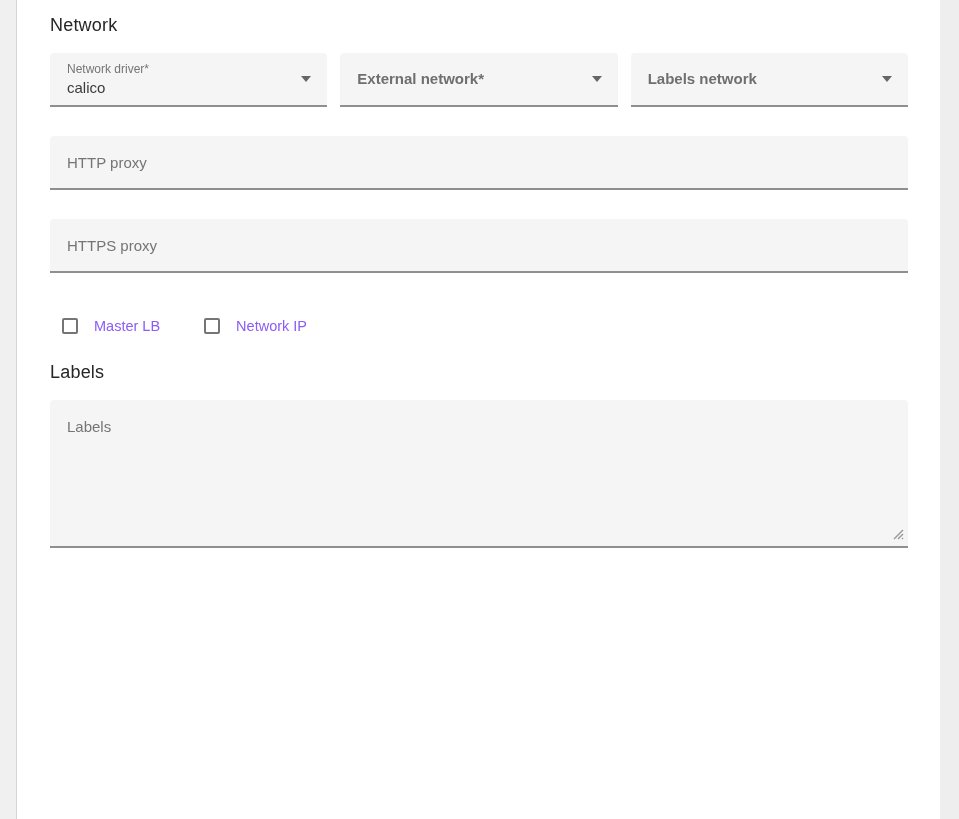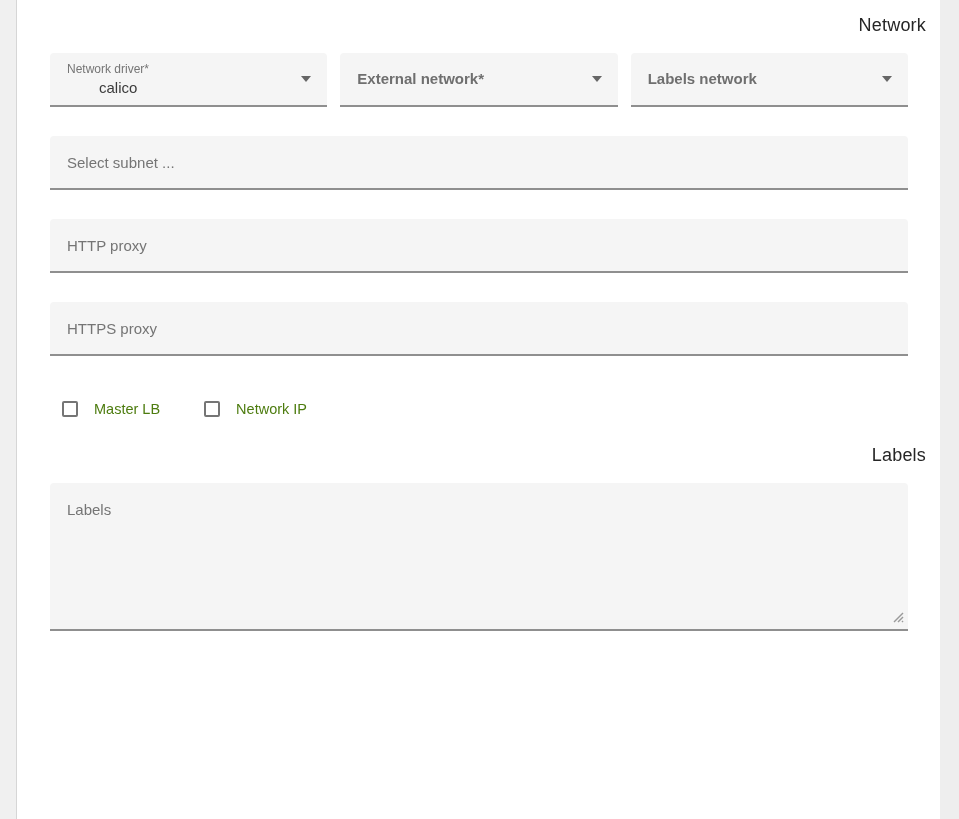--- a/index.html
+++ b/index.html
@@ -20,37 +20,37 @@
     background: #eeeeee;
   }
 
   .content {
     position: absolute; left: 18px; top: 0; width: 922px; height: 819px;
     background: #ffffff; padding: 14px 14px 0 32px;
   }
 
   .section-heading {
     font-size: 18px; line-height: 22px; font-weight: 500;
-    color: #262626; letter-spacing: 0.2px; text-align: right;
+    color: #262626; letter-spacing: 0.2px;
   }
 
   .selects-row { display: flex; gap: 13px; margin-top: 17px; width: 858px; }
 
   .select-box {
     position: relative; flex: 1; height: 54px;
     background: #f5f5f5; border-bottom: 2px solid #8f8f8f;
     border-radius: 4px 4px 0 0; cursor: pointer;
     padding: 0 34px 0 17px;
     display: flex; flex-direction: column; justify-content: center;
   }
   .select-box .floating-label {
     font-size: 12px; color: #757575; line-height: 14px; margin-bottom: 3px;
   }
   .select-box .select-value {
-    font-size: 15px; color: #3b3b3b; line-height: 18px; margin-left: 32px;
+    font-size: 15px; color: #3b3b3b; line-height: 18px;
   }
   .select-box .select-placeholder {
     font-size: 15px; color: #6f6f6f; line-height: 18px; font-weight: bold;
   }
   .chevron {
     position: absolute; right: 16px; top: 50%; margin-top: -3px;
     width: 0; height: 0;
     border-left: 5px solid transparent; border-right: 5px solid transparent;
     border-top: 6px solid #666666;
   }
@@ -68,21 +68,21 @@
     display: flex; align-items: center; margin-top: 43px; padding-left: 12px;
     height: 20px;
   }
   .checkbox-group { display: flex; align-items: center; cursor: pointer; }
   .checkbox-group + .checkbox-group { margin-left: 44px; }
   .checkbox-box {
     width: 16px; height: 16px; background: #ffffff;
     border: 2px solid #757575; border-radius: 2px; flex: 0 0 auto;
   }
   .checkbox-label {
-    margin-left: 16px; font-size: 14.5px; color: #4d7c0f; line-height: 20px;
+    margin-left: 16px; font-size: 14.5px; color: #8b5cf6; line-height: 20px;
   }
 
   .labels-heading { margin-top: 25px; }
 
   .textarea-wrap { position: relative; width: 858px; margin-top: 17px; }
   .labels-textarea {
     display: block; width: 858px; height: 148px;
     background: #f5f5f5; border: none; border-bottom: 2px solid #8f8f8f;
     border-radius: 4px 4px 0 0; padding: 18px 17px;
     font-family: "Liberation Sans", sans-serif;
@@ -119,21 +119,20 @@
         <span class="chevron"></span>
       </div>
 
       <div class="select-box">
         <span class="select-placeholder">Labels network</span>
         <span class="chevron"></span>
       </div>
 
     </div>
 
-    <input class="text-field" type="text" placeholder="Select subnet ..." style="">
 
     <input class="text-field" type="text" placeholder="HTTP proxy" style="">
 
     <input class="text-field" type="text" placeholder="HTTPS proxy" style="">
 
 
 
     <div class="checkbox-row">
       <div class="checkbox-group">
         <span class="checkbox-box"></span>

